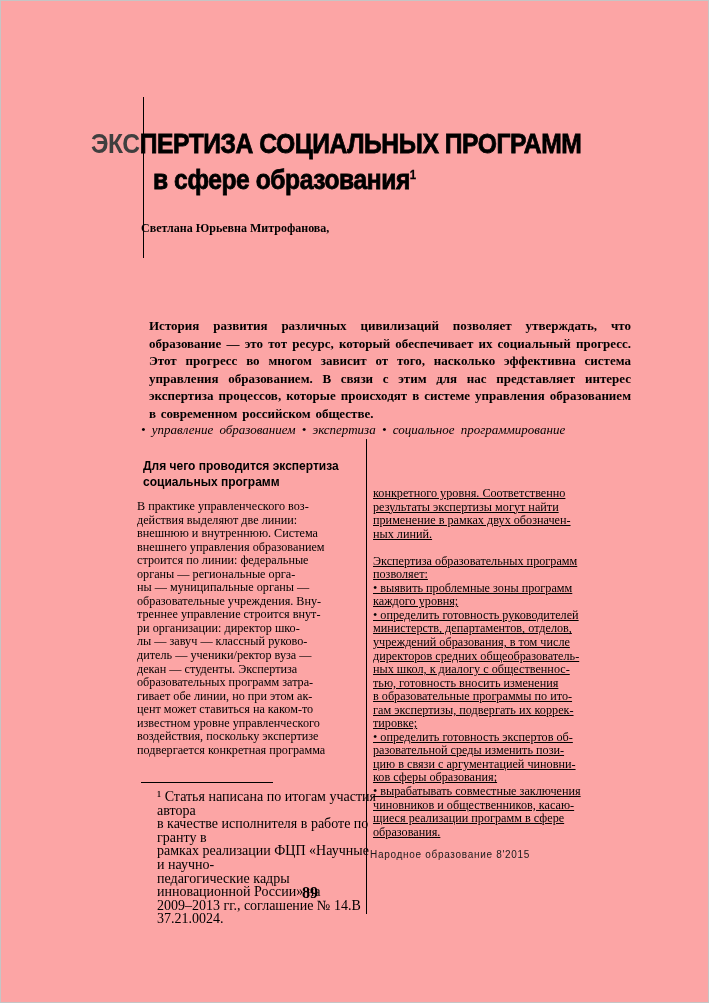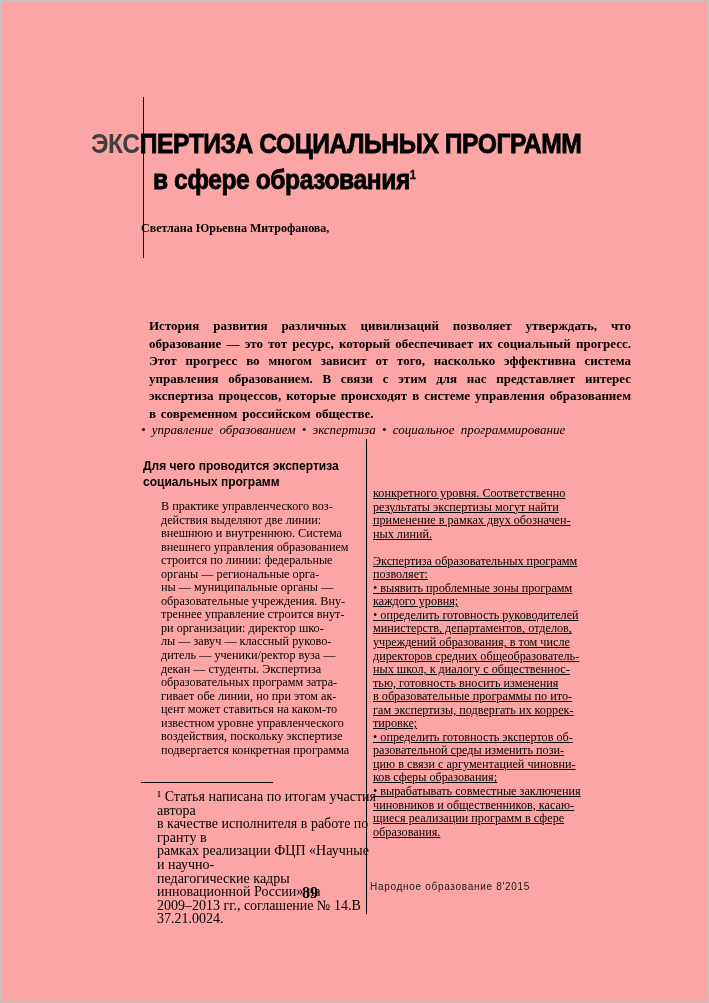--- a/index.html
+++ b/index.html
@@ -59,37 +59,37 @@
     position:absolute; left:142px; top:458px; width:216px;
     font-family:"Liberation Sans", sans-serif;
     font-weight:700; font-size:12px; line-height:15.5px;
     text-align:left;
   }
 
   .body-lines {
     white-space:pre-line;
     font-size:12.2px; line-height:13.55px;
   }
-  .col-left  { position:absolute; left:136px; top:499px; width:226px;margin-left:24px; }
+  .col-left  { position:absolute; left:136px; top:499px; width:226px; }
   .col-right { position:absolute; left:372px; top:486px; width:250px;text-decoration:underline; }
 
   .footnote-rule {
     position:absolute; left:140px; top:781px; width:132px; height:1px; background:#000;
   }
   .footnote {
     position:absolute; left:156px; top:789px; width:220px;
     font-size:14px; line-height:13.6px; white-space:pre-line;
   }
 
   .page-number {
     position:absolute; left:301px; top:883px; width:60px;
     text-align:left; font-weight:700; font-size:16px;
   }
   .journal-footer {
-    position:absolute; left:369px; top:880px;
+    position:absolute; left:369px; top:848px;
     font-family:"Liberation Sans", sans-serif;
     font-size:10px; letter-spacing:0.7px; color:#1a1a1a; white-space:nowrap;
   }
 </style>
 </head>
 <body>
 
 <div class="page">
 
   <div class="vrule rule-title"></div>

